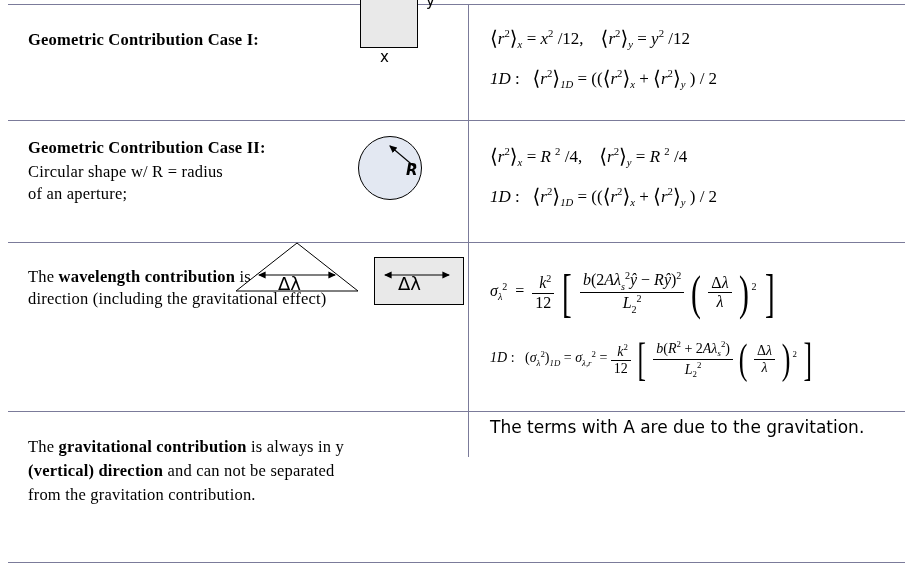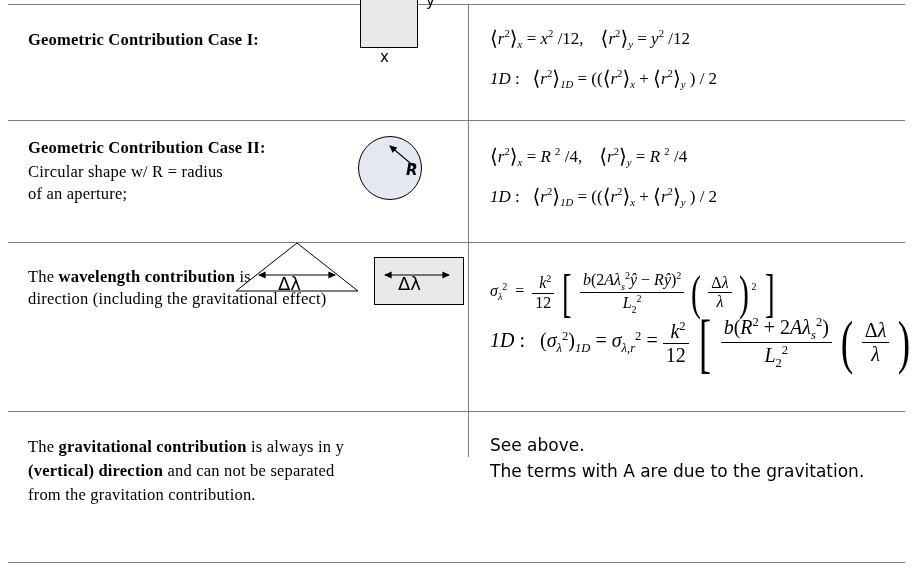--- a/index.html
+++ b/index.html
@@ -267,21 +267,21 @@
         </span>
         <span class="bigpar">(</span>
         <span class="frac">
           <span class="num"><span class="up">Δ</span><span class="mi">λ</span></span>
           <span class="den"><span class="mi">λ</span></span>
         </span>
         <span class="bigpar">)</span><sup>2</sup>
         <span class="bigbrk">]</span>
       </div>
 
-      <div class="math" style="font-size:20px;">
+      <div class="math" style="margin-top:24px;font-size:14px;">
         <span class="mi">1D</span><span class="up"> :</span>&nbsp;&nbsp;
         <span class="up">(</span><span class="mi">σ</span><sub class="mi">λ</sub><sup>2</sup><span class="up">)</span><sub class="mi">1D</sub>
         <span class="up"> = </span>
         <span class="mi">σ</span><sub class="mi">λ,r</sub><sup>2</sup>
         <span class="up"> = </span>
         <span class="frac"><span class="num"><span class="mi">k</span><sup>2</sup></span><span class="den up">12</span></span>
         <span class="bigbrk">[</span>
         <span class="frac">
           <span class="num"><span class="mi">b</span><span class="up">(</span><span class="mi">R</span><sup>2</sup><span class="up"> + 2</span><span class="mi">A</span><span class="mi">λ</span><sub class="mi">s</sub><sup>2</sup><span class="up">)</span></span>
           <span class="den"><span class="mi">L</span><sub class="up">2</sub><sup>2</sup></span>
@@ -301,18 +301,17 @@
 
     <div class="left-cell">
       <div class="sub" style="margin-top:24px;line-height:1.45;">
         <span>The </span><span class="ttl">gravitational contribution</span><span> is always in y</span><br>
         <span class="ttl">(vertical) direction</span><span> and can not be separated</span><br>
         <span>from the gravitation  contribution.</span>
       </div>
     </div>
 
     <div class="right-cell sans" style="font-size:17px;">
-      <div style="margin-top:24px;">See above.</div>
       <div style="margin-top:6px;">The terms with A are due to the gravitation.</div>
     </div>
   </div>
 
 </div>
 
 </body></html>

